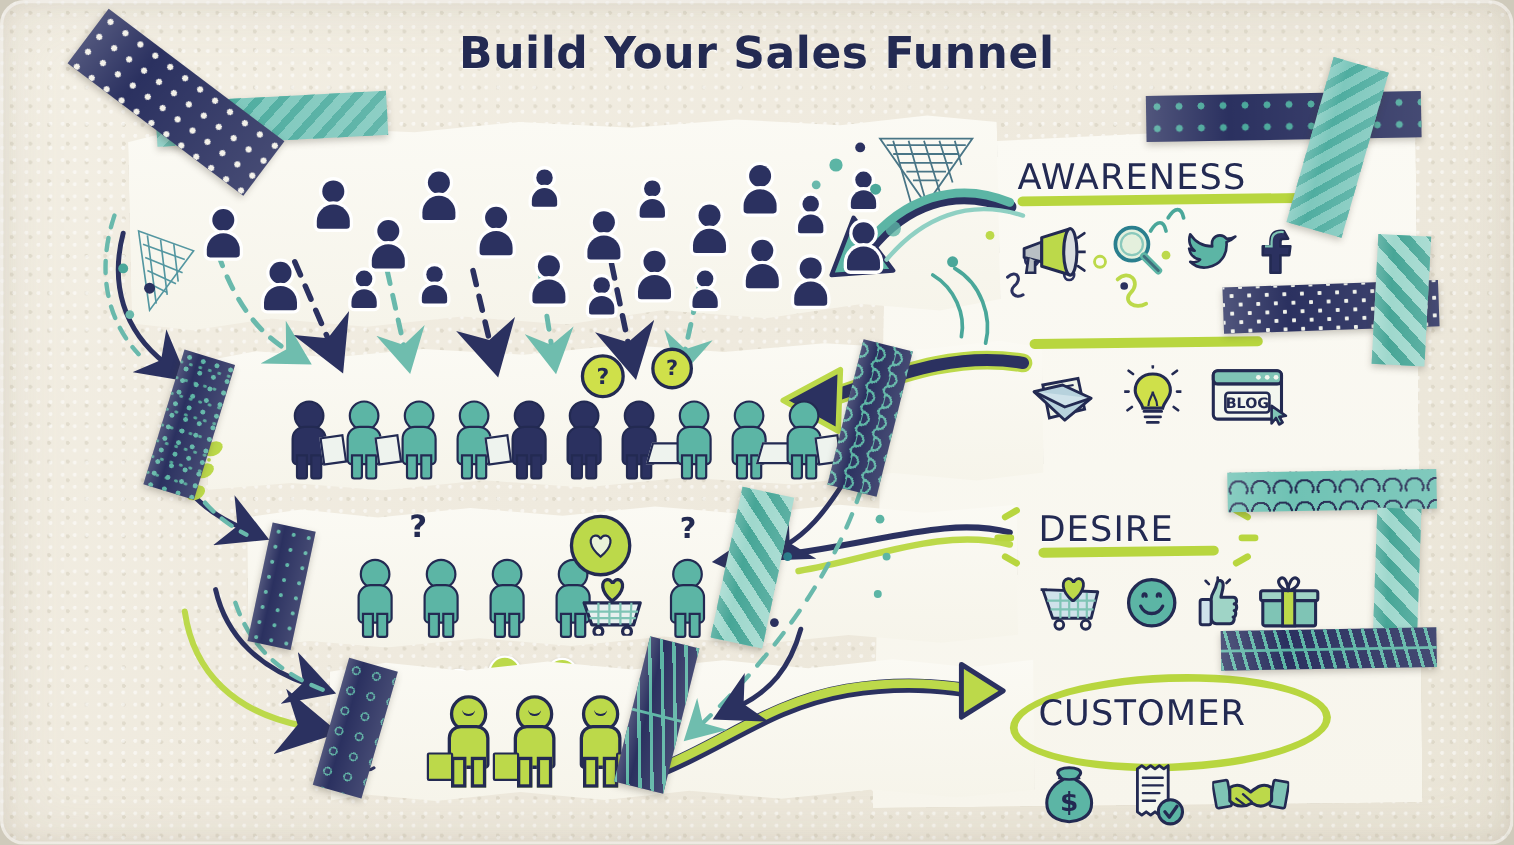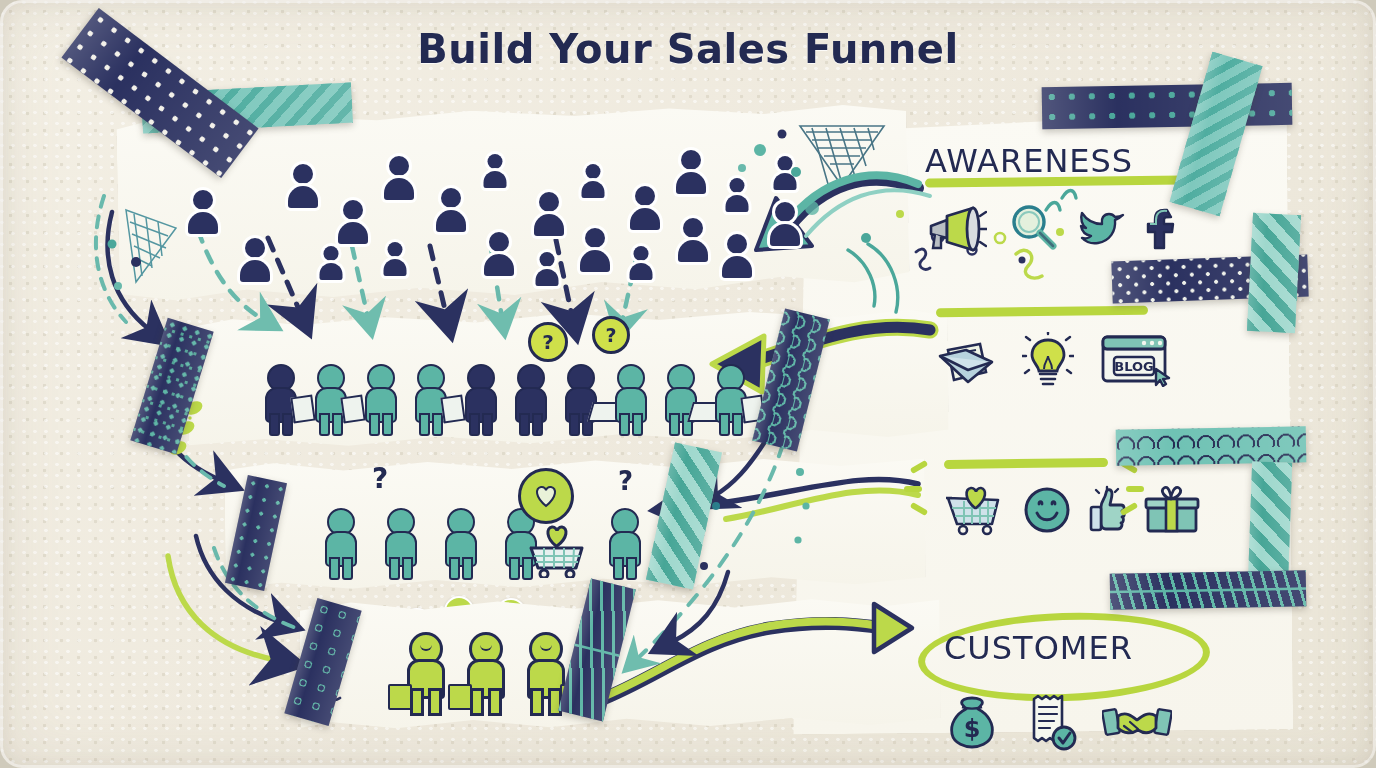--- a/index.html
+++ b/index.html
@@ -627,20 +627,21 @@
           <circle cx="60" cy="10" r="2.2" fill="#f3f6ef"></circle>
           <rect x="14" y="24" width="40" height="18" rx="3" fill="none" stroke="#232a52" stroke-width="2.4"></rect>
           <text x="34" y="38" font-family="DejaVu Sans, sans-serif" font-size="13" font-weight="700" fill="#232a52" text-anchor="middle">BLOG</text>
           <path d="M56 36 L56 52 L60 47 L63 53 L66 51 L63 46 L69 45 Z" fill="#7fc4b5" stroke="#232a52" stroke-width="2.4" stroke-linejoin="round"></path>
         </svg>
       </span>
     </div>
   </div>
 
   <div class="stage" style="left:944px;top:462px;">
+    <div class="name">DESIRE</div>
     <div class="underline" style="width:164px;"></div>
     <div class="spark" style="left:-34px;top:2px;transform:rotate(-30deg);"></div>
     <div class="spark" style="left:-40px;top:24px;"></div>
     <div class="spark" style="left:-34px;top:44px;transform:rotate(30deg);"></div>
     <div class="spark" style="left:176px;top:2px;transform:rotate(30deg);"></div>
     <div class="spark" style="left:182px;top:24px;"></div>
     <div class="spark" style="left:176px;top:44px;transform:rotate(-30deg);"></div>
     <div class="icon-row" style="gap:16px;">
 
       <span>

